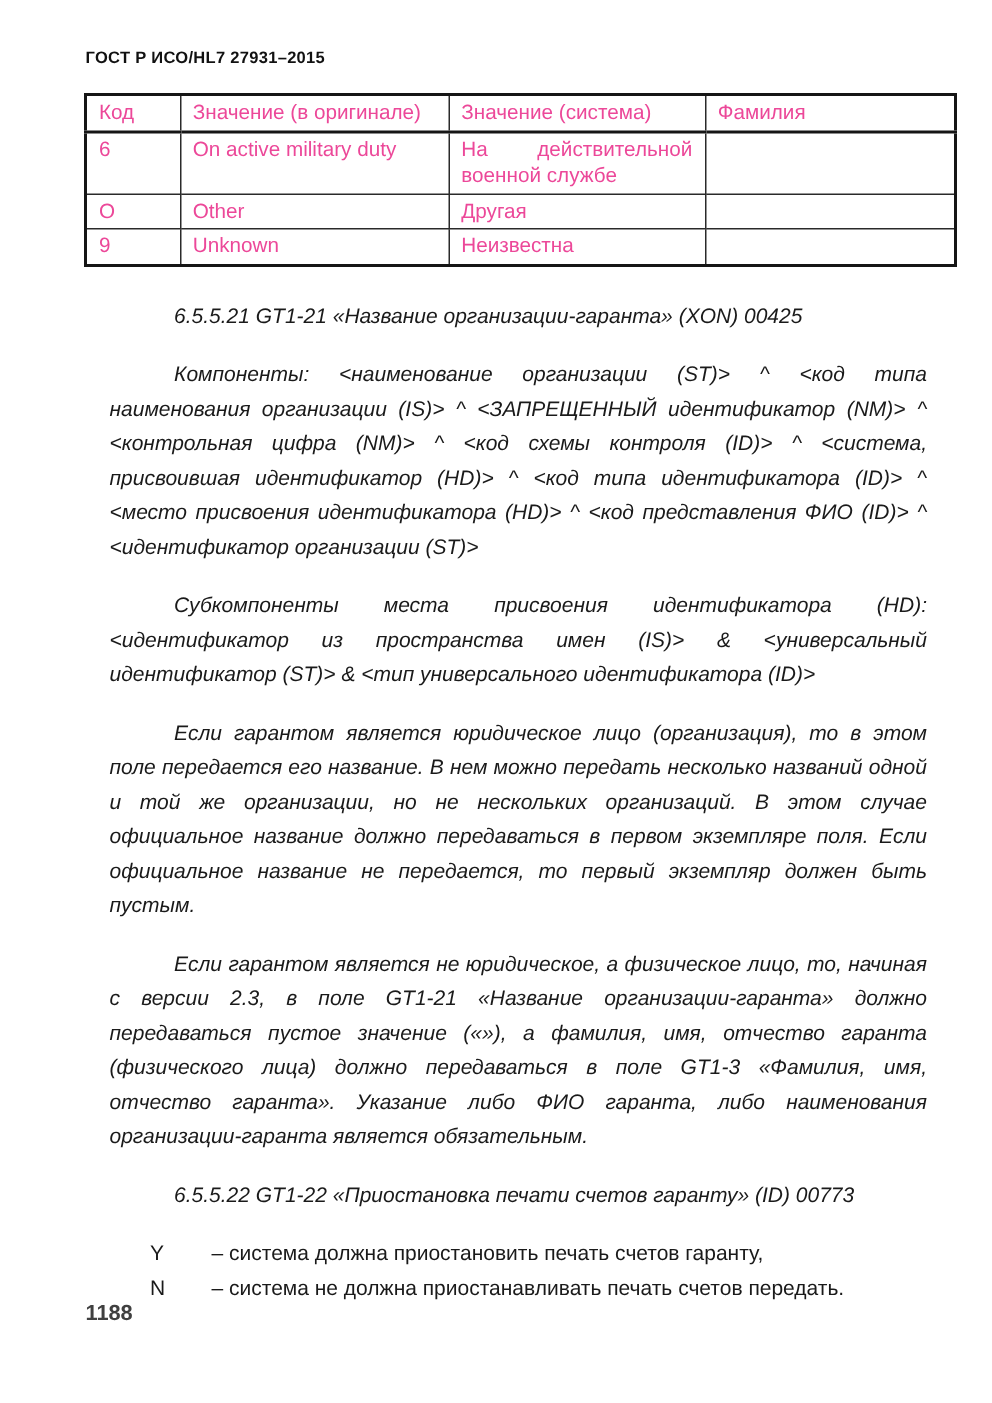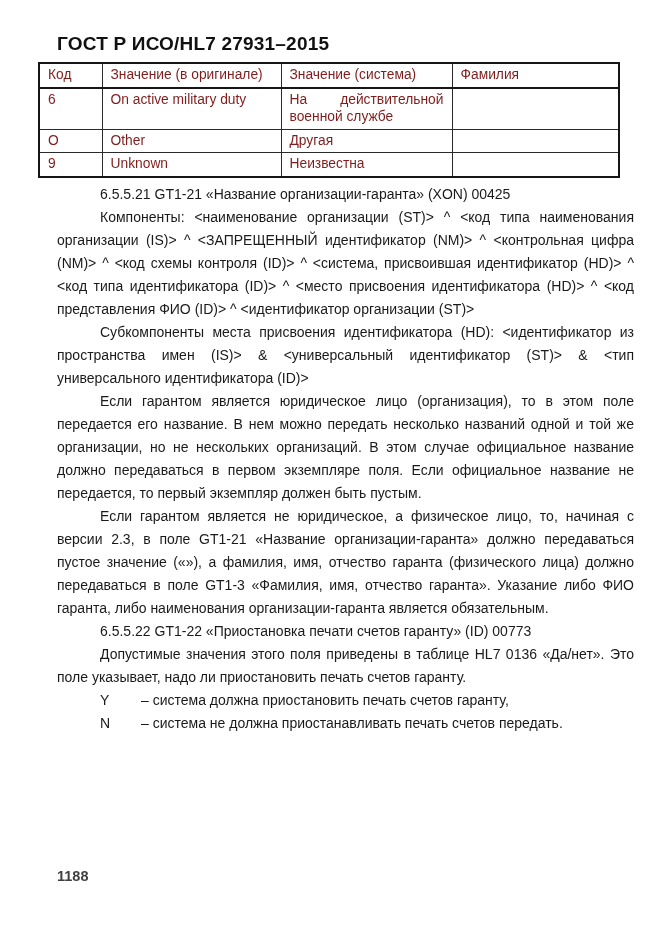--- a/index.html
+++ b/index.html
@@ -14,34 +14,34 @@
     background: #ffffff;
     font-family: "Liberation Sans", sans-serif;
     color: #1a1a1a;
     overflow: hidden;
   }
   .doc-header {
     position: absolute;
     left: 57px;
     top: 33px;
     margin: 0;
-    font-size: 19px;
+    font-size: 11px;
     font-weight: 700;
     letter-spacing: 0.2px;
     color: #111;
   }
   table.data-table {
     position: absolute;
-    left: 38px;
+    left: 56px;
     top: 62px;
     width: 580px;
     border-collapse: collapse;
     table-layout: fixed;
     font-size: 13.8px;
-    color: #7f1d1d;
+    color: #ec4899;
     border: 2px solid #161616;
   }
   .data-table th, .data-table td {
     border: 1px solid #2a2a2a;
     font-weight: 400;
     text-align: left;
     vertical-align: top;
     padding: 2px 8px 3px 8px;
     line-height: 17.5px;
     overflow: hidden;
@@ -61,22 +61,23 @@
     position: absolute;
     left: 57px;
     top: 183px;
     width: 577px;
     font-size: 14px;
     line-height: 23px;
     text-align: justify;
     hyphens: auto;
   }
   .body-text p {
-    margin: 0;
+    margin: 16px;
     text-indent: 43px;
+    font-style: italic;
   }
   .value-list {
     margin: 0;
   }
   .value-row {
     display: flex;
     text-align: left;
   }
   .value-code {
     flex: none;
@@ -139,21 +140,20 @@
     </tbody>
   </table>
 
   <div class="body-text">
     <p>6.5.5.21 GT1-21 «Название организации-гаранта» (XON) 00425</p>
     <p>Компоненты: &lt;наименование организации (ST)&gt; ^ &lt;код типа наименования организации (IS)&gt; ^ &lt;ЗАПРЕЩЕННЫЙ идентификатор (NM)&gt; ^ &lt;контрольная цифра (NM)&gt; ^ &lt;код схемы контроля (ID)&gt; ^ &lt;система, присвоившая идентификатор (HD)&gt; ^ &lt;код типа идентификатора (ID)&gt; ^ &lt;место присвоения идентификатора (HD)&gt; ^ &lt;код представления ФИО (ID)&gt; ^ &lt;идентификатор организации (ST)&gt;</p>
     <p>Субкомпоненты места присвоения идентификатора (HD): &lt;идентификатор из пространства имен (IS)&gt; &amp; &lt;универсальный идентификатор (ST)&gt; &amp; &lt;тип универсального идентификатора (ID)&gt;</p>
     <p>Если гарантом является юридическое лицо (организация), то в этом поле передается его название. В нем можно передать несколько названий одной и той же организации, но не нескольких организаций. В этом случае официальное название должно передаваться в первом экземпляре поля. Если официальное название не передается, то первый экземпляр должен быть пустым.</p>
     <p>Если гарантом является не юридическое, а физическое лицо, то, начиная с версии 2.3, в поле GT1-21 «Название организации-гаранта» должно передаваться пустое значение («»), а фамилия, имя, отчество гаранта (физического лица) должно передаваться в поле GT1-3 «Фамилия, имя, отчество гаранта». Указание либо ФИО гаранта, либо наименования организации-гаранта является обязательным.</p>
     <p>6.5.5.22 GT1-22 «Приостановка печати счетов гаранту» (ID) 00773</p>
-    <p>Допустимые значения этого поля приведены в таблице HL7 0136 «Да/нет». Это поле указывает, надо ли приостановить печать счетов гаранту.</p>
 
     <div class="value-list">
       <div class="value-row">
         <span class="value-code">Y</span>
         <span class="value-desc">– система должна приостановить печать счетов гаранту,</span>
       </div>
       <div class="value-row">
         <span class="value-code">N</span>
         <span class="value-desc">– система не должна приостанавливать печать счетов передать.</span>
       </div>

